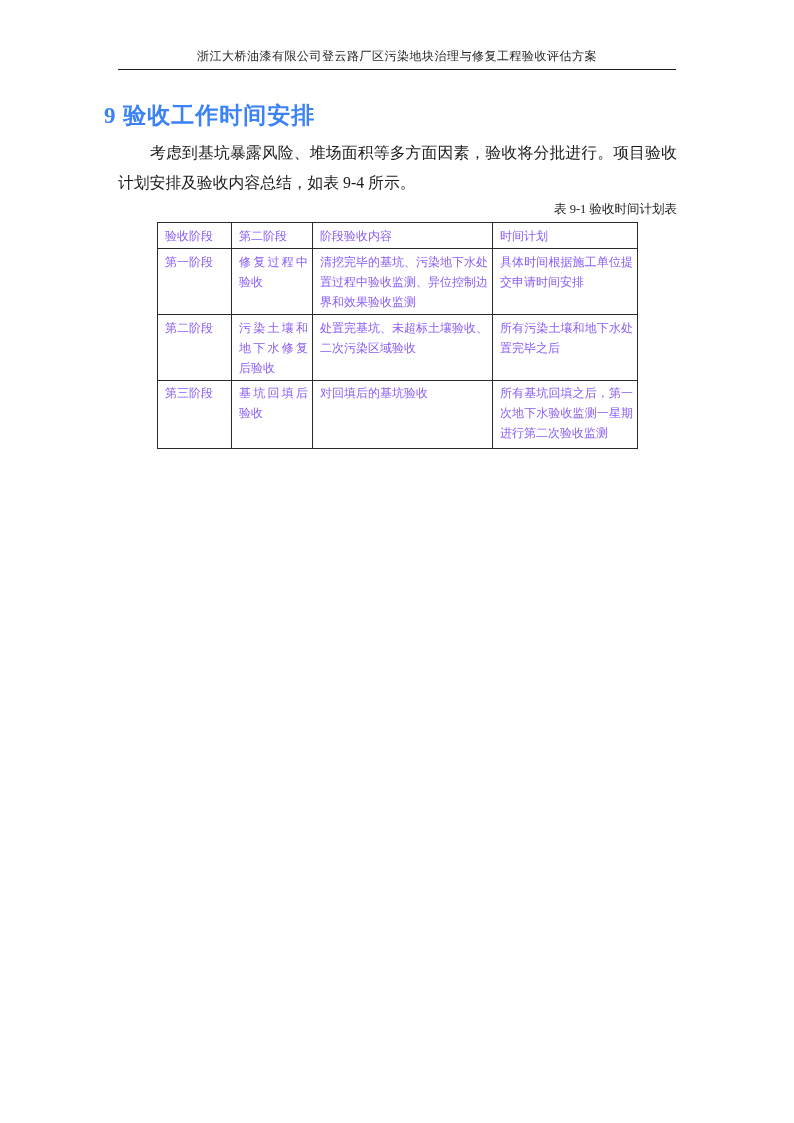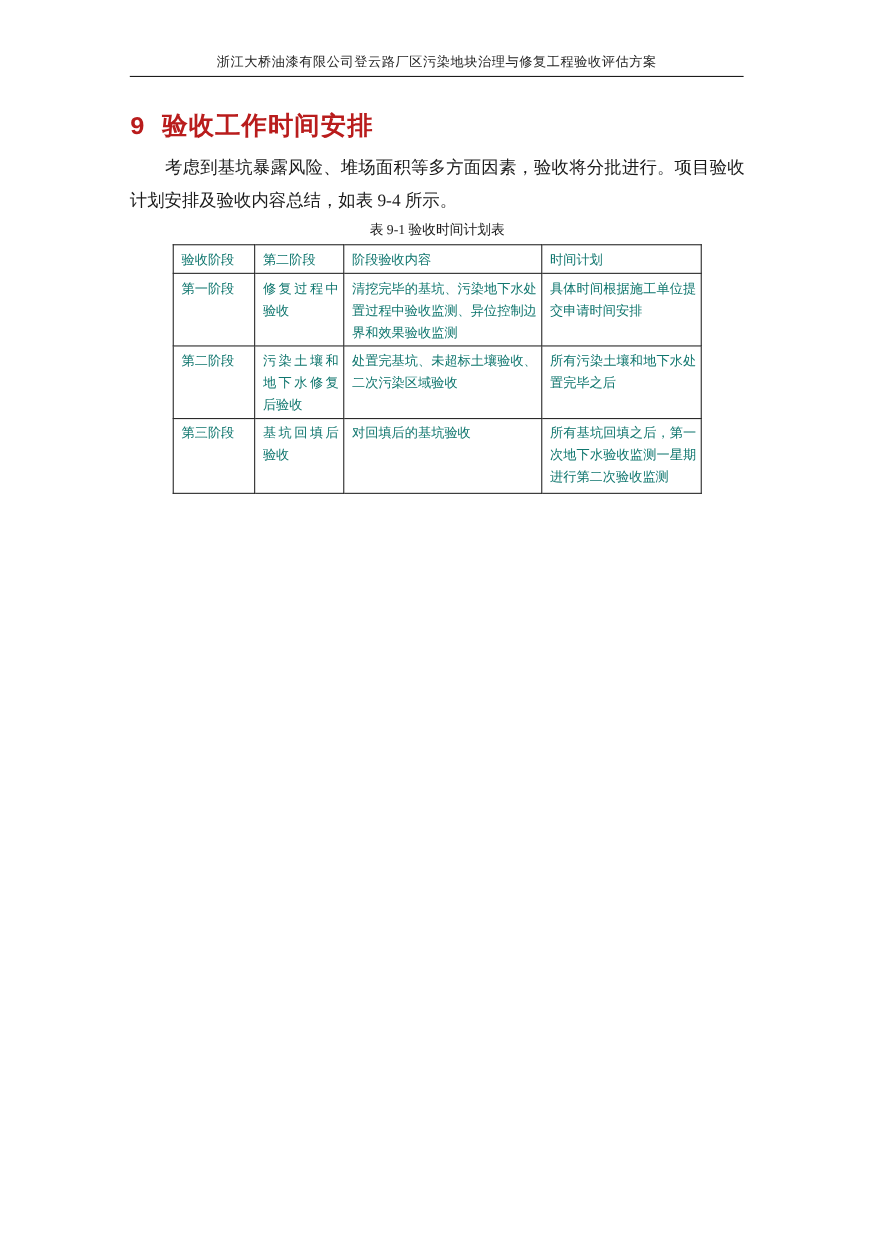--- a/index.html
+++ b/index.html
@@ -24,61 +24,61 @@
     text-align: center;
     font-size: 12px;
     line-height: 15px;
     letter-spacing: 0.5px;
     color: #1f1f1f;
     white-space: nowrap;
   }
   .section-heading {
     position: absolute;
     top: 100px;
-    left: 118px;
+    left: 104px;
     width: 558px;
     margin: 0;
-    font-family: Liberation Mono, monospace;
+    font-family: Liberation Serif, serif;
     font-size: 23px;
     font-weight: 700;
     line-height: 32px;
     letter-spacing: 1px;
-    color: #b91c1c;
+    color: #3b82f6;
   }
   .body-paragraph {
     position: absolute;
     top: 138px;
     left: 118px;
     width: 559px;
     margin: 0;
     font-size: 15.8px;
     line-height: 30px;
     text-align: justify;
     text-indent: 32px;
     color: #1a1a1a;
   }
   .table-caption {
     position: absolute;
     top: 201px;
     left: 118px;
     width: 559px;
-    text-align: center;
+    text-align: right;
     font-size: 12.5px;
     line-height: 17px;
     color: #1a1a1a;
   }
   table.schedule-table {
     position: absolute;
     top: 222px;
     left: 157px;
     width: 480px;
     border-collapse: collapse;
     table-layout: fixed;
     font-size: 12px;
-    color: #0f766e;
+    color: #8b5cf6;
   }
   .schedule-table th,
   .schedule-table td {
     border: 1px solid #2a2a2a;
     font-weight: normal;
     text-align: left;
     vertical-align: top;
     padding: 3px 4px 2px 7px;
     line-height: 20px;
     overflow: hidden;

